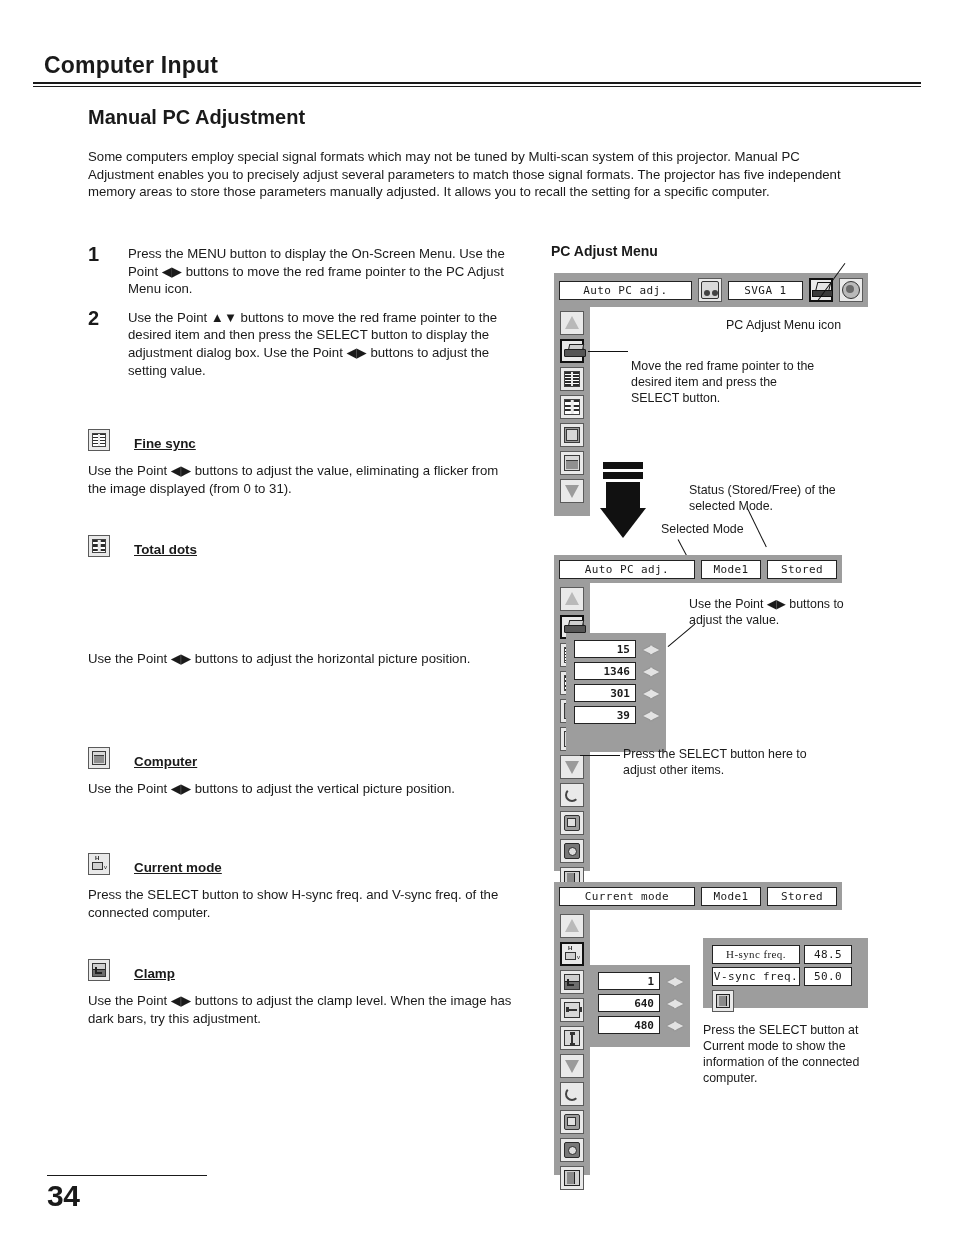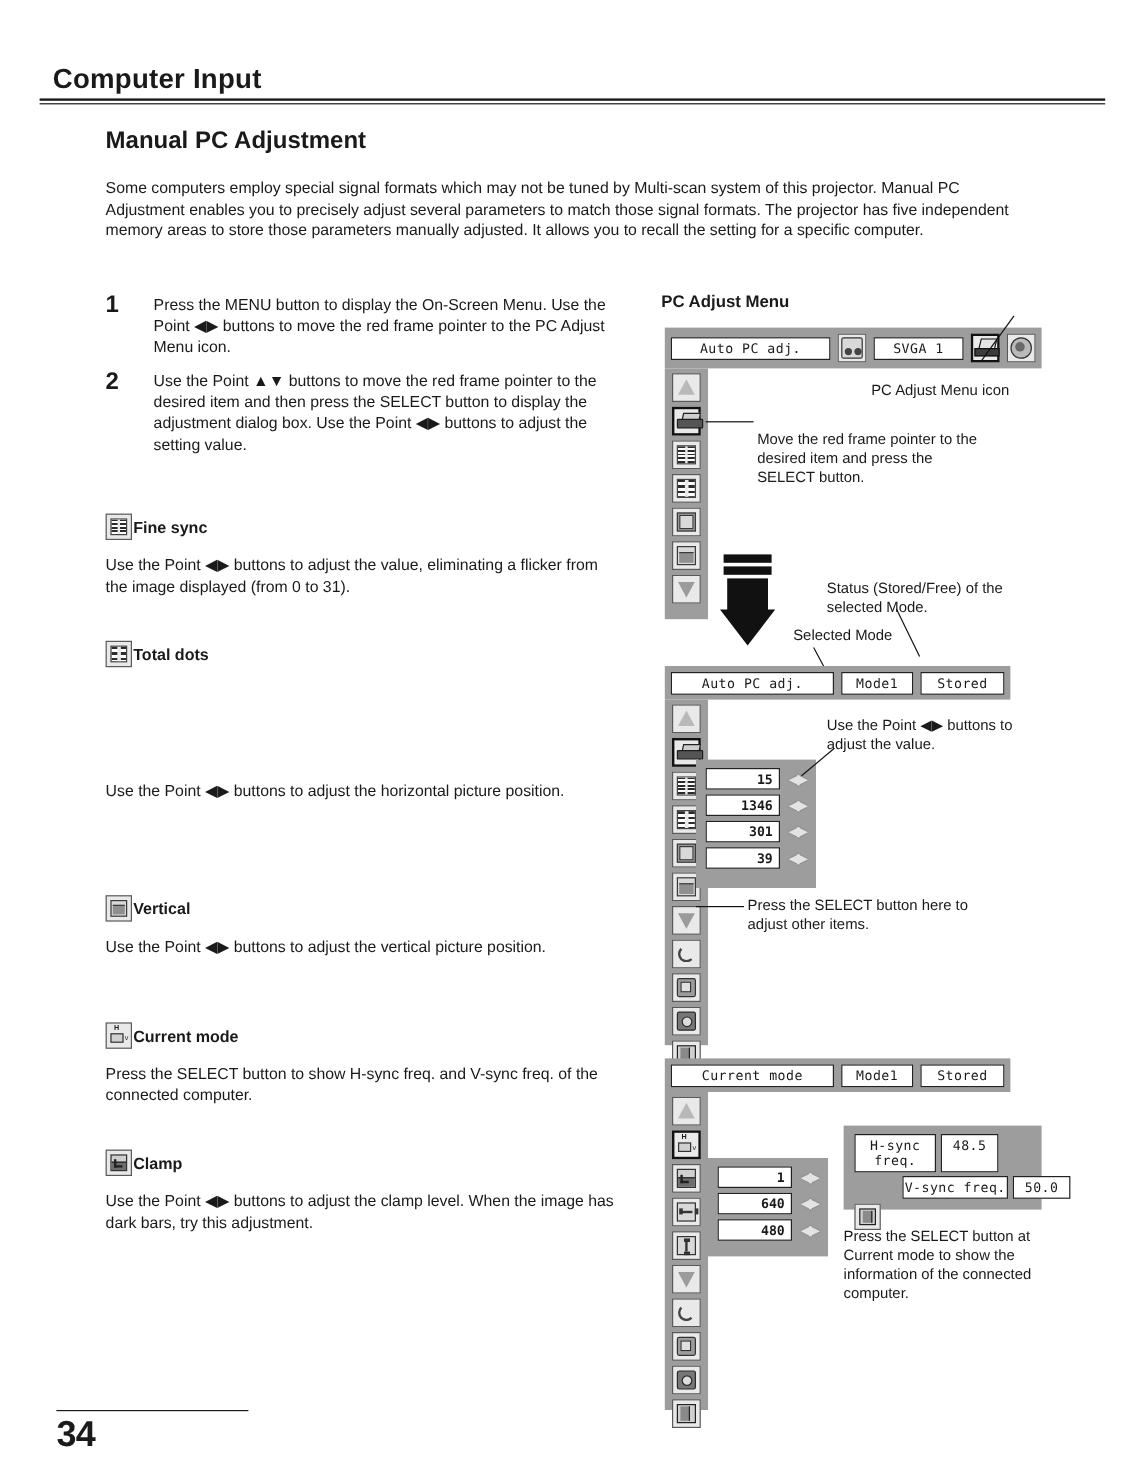--- a/index.html
+++ b/index.html
@@ -25,21 +25,21 @@
       font-size:13.2px;line-height:17.6px;}
 
   .steps{position:absolute;left:88px;top:245px;width:420px;}
   .step{display:flex;margin-bottom:11px;}
   .step .num{font-size:20px;font-weight:bold;width:40px;flex:none;
       line-height:17px;padding-top:1px;}
   .step .body{font-size:13.2px;line-height:17.6px;}
 
   
   .sec{position:absolute;left:88px;width:425px;}
-  .sec .hd{display:flex;align-items:center;gap:1px;height:24px;}
+  .sec .hd{display:flex;align-items:flex-end;gap:24px;height:24px;text-decoration:underline;}
   .sec .hd .lbl{font-size:13.4px;font-weight:bold;}
   .sec .tx{font-size:13.2px;line-height:17.6px;margin-top:11px;}
 
   
   .osdicon{width:22px;height:22px;flex:none;position:relative;
      background:#e9e9e9;border:1px solid #5a5a5a;box-sizing:border-box;}
   .osdicon.big{width:24px;height:24px;}
 
   
   .gl{position:absolute;inset:0;}
@@ -215,21 +215,21 @@
 
 <div class="sec" style="top:639px">
   <div class="tx">Use the Point ◀▶ buttons to adjust the horizontal picture position.</div>
 </div>
 
 <div class="sec" style="top:745px">
   <div class="hd">
     <span class="osdicon">
         <span class="gl g-v"></span>
       </span>
-    <span class="lbl">Vertical</span>
+    <span class="lbl">Computer</span>
   </div>
   <div class="tx">Use the Point ◀▶ buttons to adjust the vertical picture position.</div>
 </div>
 
 <div class="sec" style="top:851px">
   <div class="hd">
     <span class="osdicon">
       <span class="gl g-cm">
           <span class="hh">H</span>
           <span class="scr"></span>
@@ -359,21 +359,21 @@
       </span>
     <span class="osdicon">
         <span class="gl g-free"></span>
       </span>
     <span class="osdicon">
         <span class="gl g-quit"></span>
       </span>
   </div>
 </div>
 
-<div class="osd-panel" style="position:absolute;left:580px;top:633px;width:100px;height:107px;">
+<div class="osd-panel" style="position:absolute;left:566px;top:633px;width:100px;height:119px;">
   <div class="val-col" style="left:8px;top:7px;">
     <div class="val-row">
       <span class="val-box">15</span>
       <span class="lr-arrows">◀▶</span>
     </div>
     <div class="val-row">
       <span class="val-box">1346</span>
       <span class="lr-arrows">◀▶</span>
     </div>
     <div class="val-row">
@@ -451,24 +451,24 @@
     <div class="val-row">
       <span class="val-box">480</span>
       <span class="lr-arrows">◀▶</span>
     </div>
   </div>
 </div>
 
 <div class="osd-panel" style="position:absolute;left:703px;top:938px;width:165px;height:70px;">
   <div style="position:absolute;left:9px;top:7px;display:flex;flex-direction:column;gap:3px;">
     <div style="display:flex;gap:4px;">
-      <span class="osd-field" style="width:68px;">H-sync freq.</span>
+      <span class="osd-field" style="width:88px;font-family:Liberation Serif, serif;">H-sync freq.</span>
       <span class="osd-field" style="width:48px;">48.5</span>
     </div>
-    <div style="display:flex;gap:4px;margin-left:40px;">
+    <div style="display:flex;gap:4px;">
       <span class="osd-field" style="width:88px;">V-sync freq.</span>
       <span class="osd-field" style="width:48px;">50.0</span>
     </div>
     <span class="osdicon" style="margin-top:1px;">
         <span class="gl g-quit"></span>
       </span>
   </div>
 </div>
 
 <div class="callout" style="left:703px;top:1022px;width:190px;">Press the SELECT button at Current mode to show the information of the connected computer.</div>

